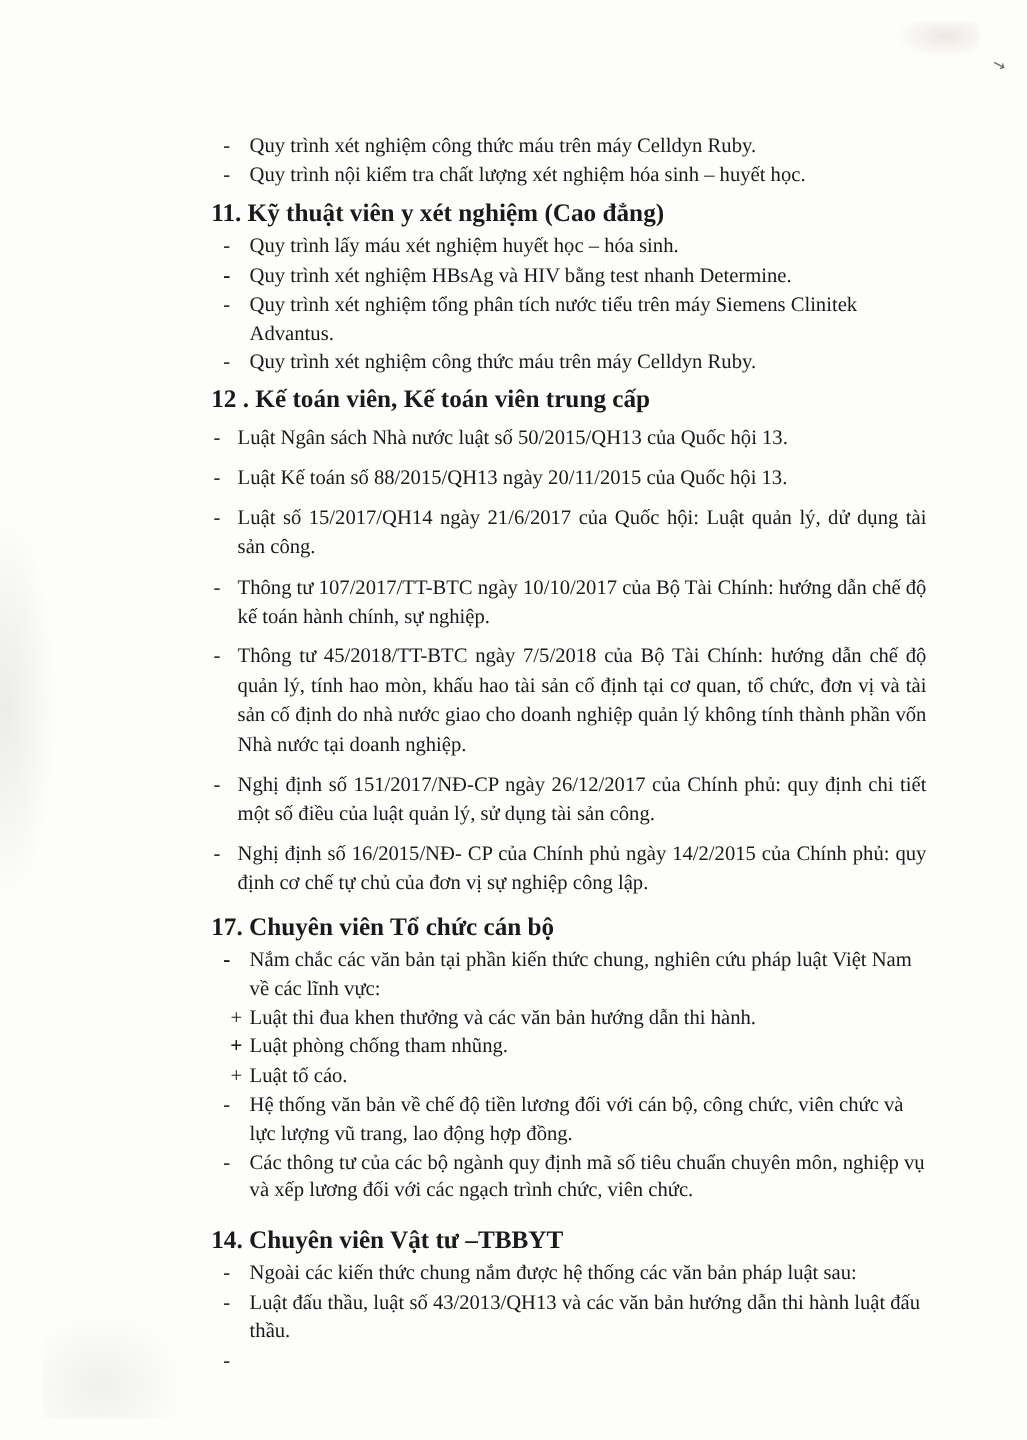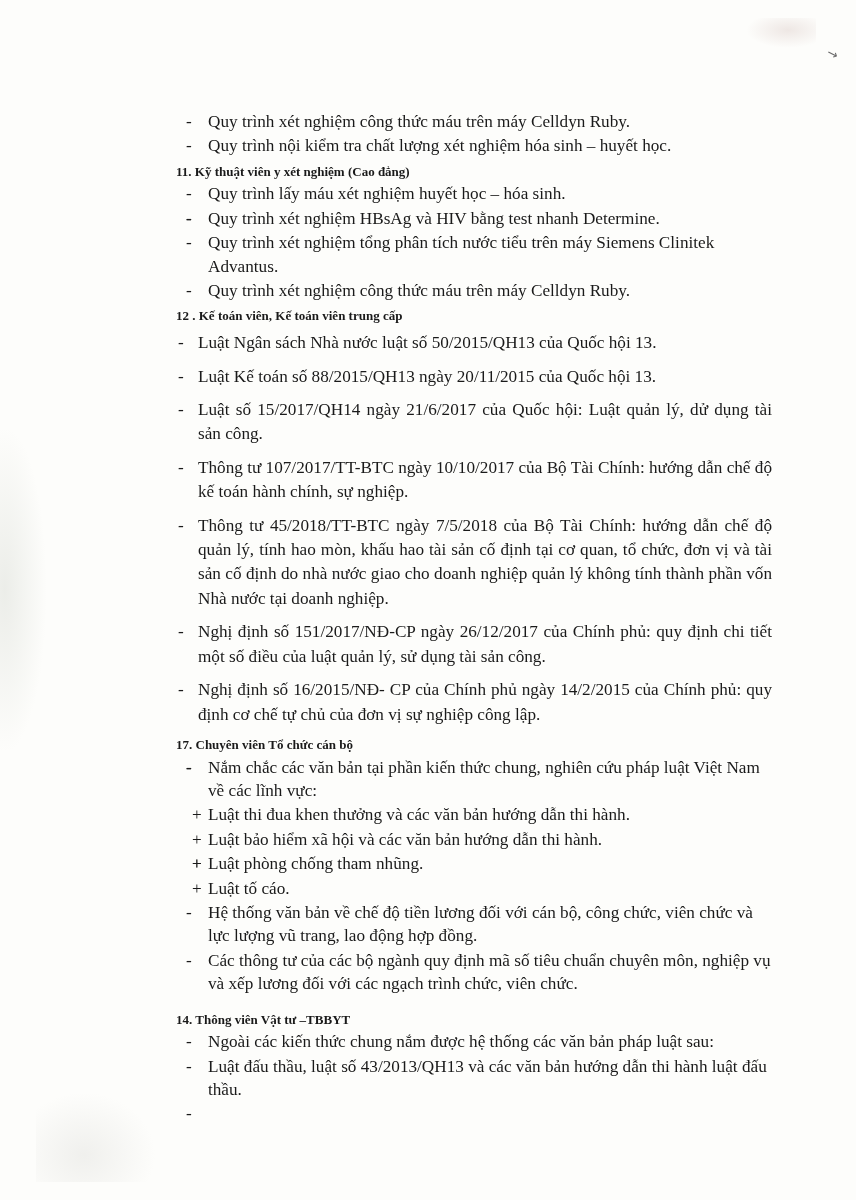--- a/index.html
+++ b/index.html
@@ -47,21 +47,21 @@
   }
   .content {
     position: absolute;
     left: 172px;
     top: 110px;
     width: 600px;
   }
   .heading {
     font-weight: bold;
     margin: 5px 0 2px 4px;
-    font-size: 13px;
+    font-size: 21px;
     line-height: 1.36;
   }
   .dash-item {
     position: relative;
     padding-left: 36px;
     margin: 0 0 1px 0;
     font-size: 17.2px;
     line-height: 1.36;
   }
   .dash-item .mk {
@@ -186,21 +186,20 @@
     <div class="dash-item">
       <span class="mk">-</span>
       <span>Nắm chắc các văn bản tại phần kiến thức chung, nghiên cứu pháp luật Việt Nam về các lĩnh vực:</span>
     </div>
     <div class="plus-item">
       <span class="mk">+</span>
       <span>Luật thi đua khen thưởng và các văn bản hướng dẫn thi hành.</span>
     </div>
     <div class="plus-item">
       <span class="mk">+</span>
-      <span>Luật bảo hiểm xã hội và các văn bản hướng dẫn thi hành.</span>
     </div>
     <div class="plus-item">
       <span class="mk">+</span>
     </div>
     <div class="plus-item">
       <span class="mk">+</span>
       <span>Luật phòng chống tham nhũng.</span>
     </div>
     <div class="plus-item">
       <span class="mk">+</span>
@@ -211,21 +210,21 @@
       <span>Hệ thống văn bản về chế độ tiền lương đối với cán bộ, công chức, viên chức và lực lượng vũ trang, lao động hợp đồng.</span>
     </div>
     <div class="dash-item">
       <span class="mk">-</span>
       <span>Các thông tư của các bộ ngành quy định mã số tiêu chuẩn chuyên môn, nghiệp vụ và xếp lương đối với các ngạch trình chức, viên chức.</span>
     </div>
 
     <div class="gap-md"></div>
     <div class="heading">
       <span>14.</span>
-      <span>Thông viên Vật tư –TBBYT</span>
+      <span>Chuyên viên Vật tư –TBBYT</span>
     </div>
     <div class="dash-item">
       <span class="mk">-</span>
       <span>Ngoài các kiến thức chung nắm được hệ thống các văn bản pháp luật sau:</span>
     </div>
     <div class="dash-item">
       <span class="mk">-</span>
       <span>Luật đấu thầu, luật số 43/2013/QH13 và các văn bản hướng dẫn thi hành luật đấu thầu.</span>
     </div>
     <div class="dash-item">

